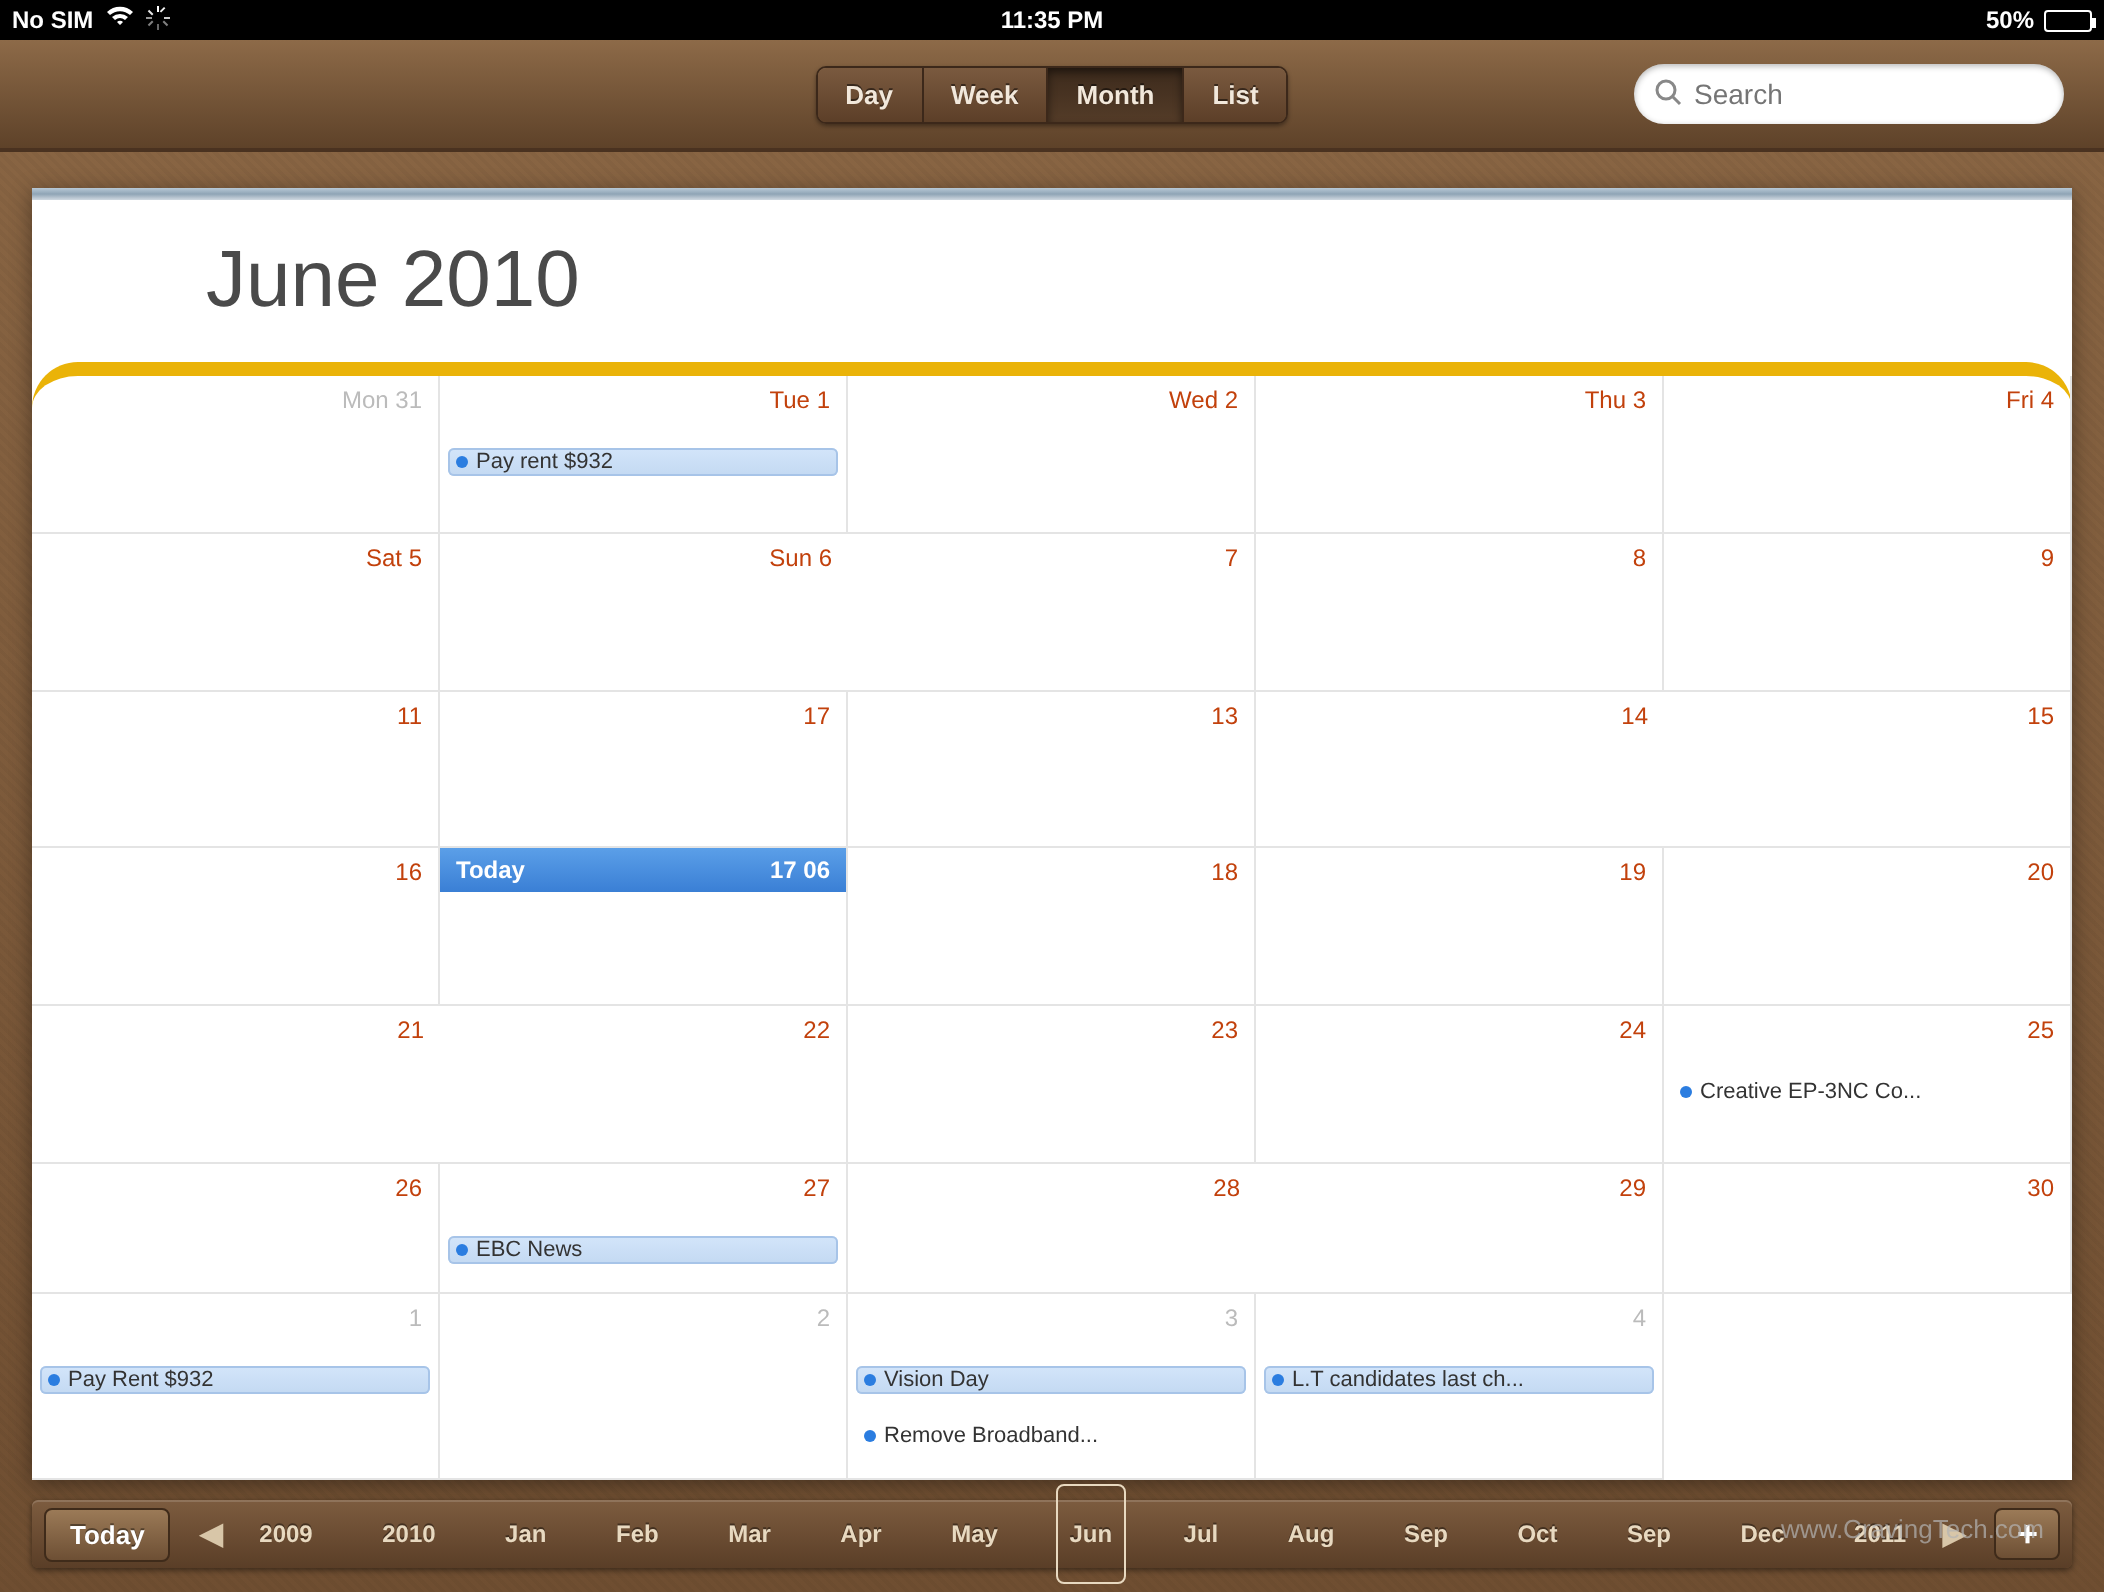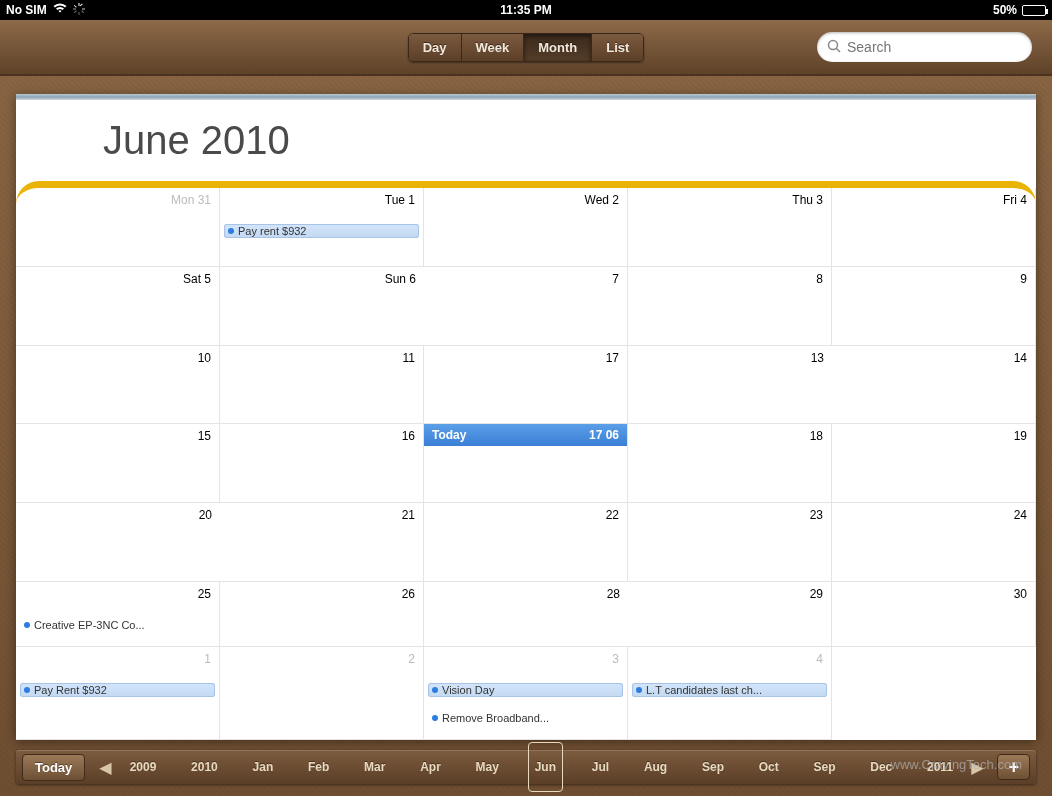--- a/index.html
+++ b/index.html
@@ -150,21 +150,21 @@
 .day-cell {
   border-right: 1px solid #e4e4e4;
   border-bottom: 1px solid #e4e4e4;
   position: relative;
   overflow: hidden;
 }
 .day-cell:nth-child(7n) { border-right: none; }
 .day-header {
   text-align: right;
   font-size: 12px;
-  color: #000000;
+  color: #c2410c;
   padding: 5px 8px 3px;
   height: 22px;
 }
 .day-cell.other-month .day-header { color: #bbb; }
 .day-cell.today .day-header {
   background: linear-gradient(#5b9fe8, #3a7fd5);
   color: #fff;
   font-weight: bold;
   display: flex;
   justify-content: space-between;
@@ -352,23 +352,20 @@
         <div class="day-cell">
           <div class="day-header">7</div>
         </div>
         <div class="day-cell">
           <div class="day-header">8</div>
         </div>
         <div class="day-cell">
           <div class="day-header">9</div>
         </div>
         <div class="day-cell">
-          <div class="day-header">10</div>
-        </div>
-        <div class="day-cell">
           <div class="day-header">11</div>
         </div>
         <div class="day-cell">
           <div class="day-header">17</div>
         </div>
         <div class="day-cell">
           <div class="day-header">13</div>
         </div>
         <div class="day-cell">
           <div class="day-header">14</div>
@@ -408,20 +405,27 @@
         </div>
         <div class="day-cell">
           <div class="day-header">25</div>
           <div class="event">
             <span class="event-dot"></span>
             <span>Creative EP-3NC Co...</span>
           </div>
         </div>
         <div class="day-cell">
           <div class="day-header">26</div>
+        </div>
+        <div class="day-cell">
+          <div class="day-header">27</div>
+          <div class="event light">
+            <span class="event-dot"></span>
+            <span>EBC News</span>
+          </div>
         </div>
         <div class="day-cell">
           <div class="day-header">28</div>
         </div>
         <div class="day-cell">
           <div class="day-header">29</div>
         </div>
         <div class="day-cell">
           <div class="day-header">30</div>
         </div>

